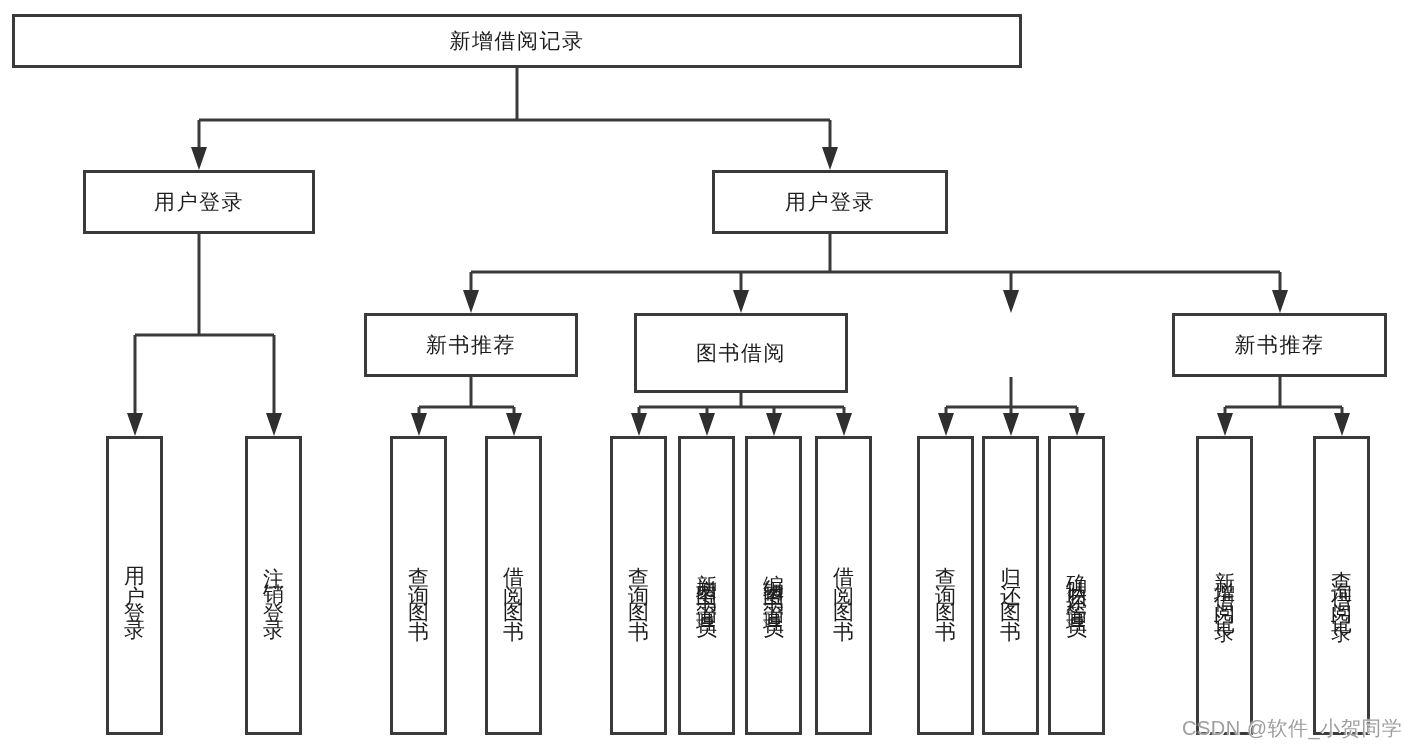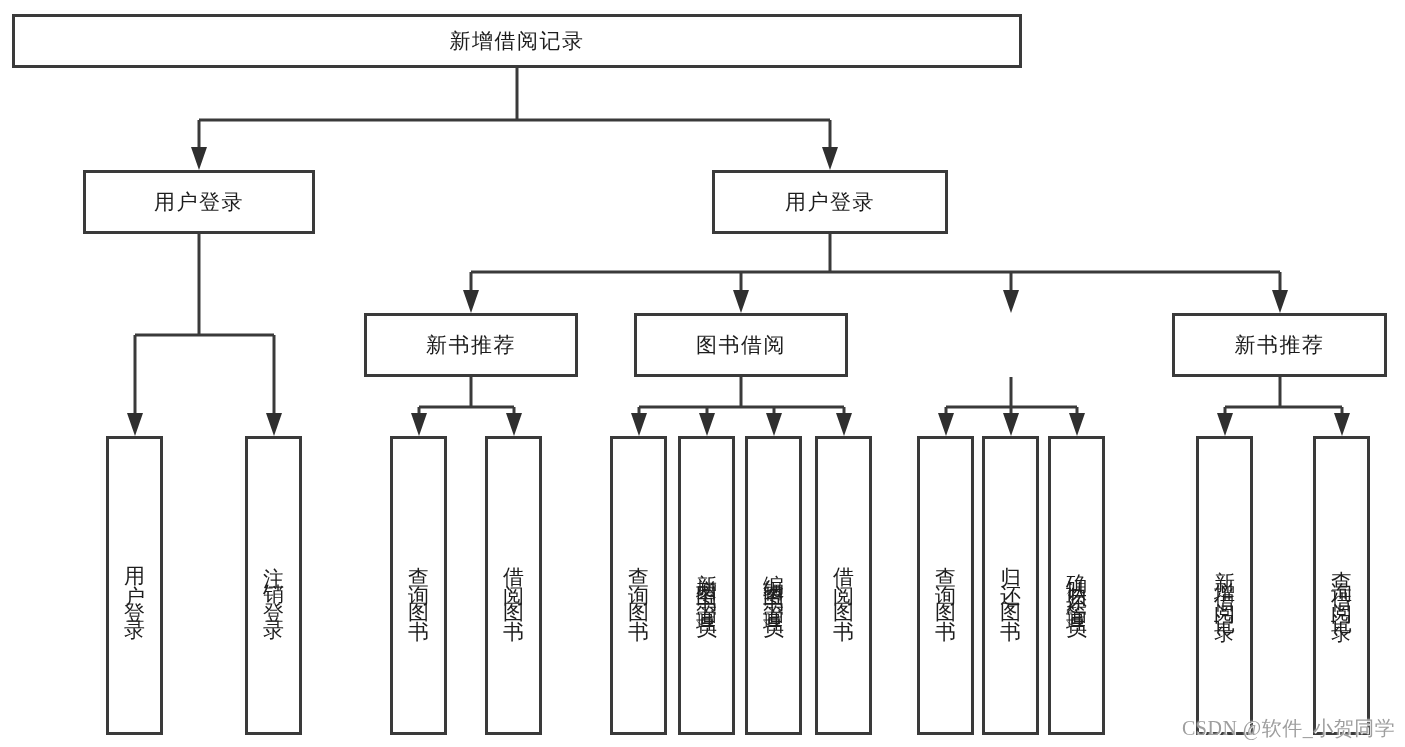--- a/index.html
+++ b/index.html
@@ -15,21 +15,21 @@
   }
   .leaf {
     writing-mode:vertical-rl; text-orientation:mixed;
     top:436px; width:57px; height:299px; font-size:21px; letter-spacing:0;
   }
   .hlabel, .vlabel { display:block; white-space:nowrap; }
   svg.wires { position:absolute; left:0; top:0; pointer-events:none; }
   .watermark {
     position:absolute; left:1182px; top:715px; z-index:5;
     font-size:20px; color:#9e9e9e; letter-spacing:0.5px;
-    text-shadow:0 0 2px #ffffff, 1px 1px 0 #ffffff; white-space:nowrap;font-family:Liberation Serif, serif;
+    text-shadow:0 0 2px #ffffff, 1px 1px 0 #ffffff; white-space:nowrap;
   }
 </style>
 </head>
 <body>
 
 <div class="canvas">
 
   <svg class="wires" width="1405" height="747" viewBox="0 0 1405 747">
     <g stroke="#3a3a3a" stroke-width="3" fill="none">
       <path d="M517 67 V120"></path>
@@ -96,21 +96,21 @@
   <div class="node" style="left:83px; top:170px; width:232px; height:64px;">
     <span class="hlabel">用户登录</span>
   </div>
   <div class="node" style="left:712px; top:170px; width:236px; height:64px;">
     <span class="hlabel">用户登录</span>
   </div>
 
   <div class="node" style="left:364px; top:313px; width:214px; height:64px;">
     <span class="hlabel">新书推荐</span>
   </div>
-  <div class="node" style="left:634px; top:313px; width:214px; height:64px;">
+  <div class="node" style="left:634px; top:313px; width:214px; height:80px;">
     <span class="hlabel">图书借阅</span>
   </div>
   <div class="node" style="left:1172px; top:313px; width:215px; height:64px;">
     <span class="hlabel">新书推荐</span>
   </div>
 
   <div class="node leaf" style="left:106px;">
     <span class="vlabel" style="letter-spacing: 0.85em;">用户登录</span>
   </div>
   <div class="node leaf" style="left:245px;">

